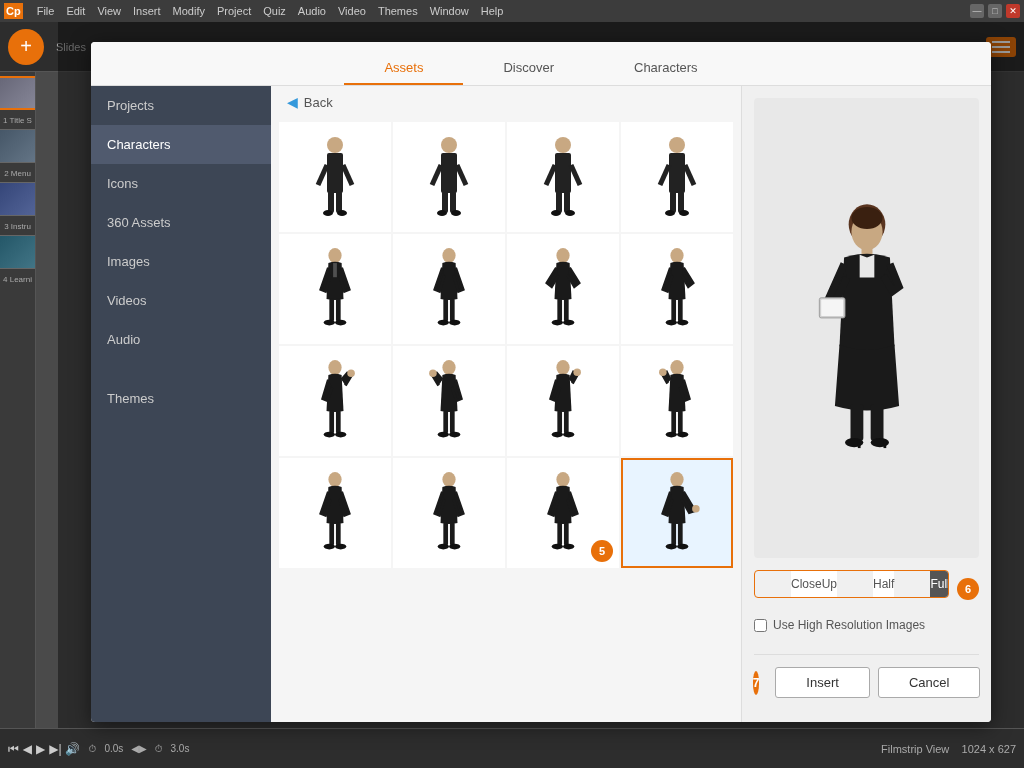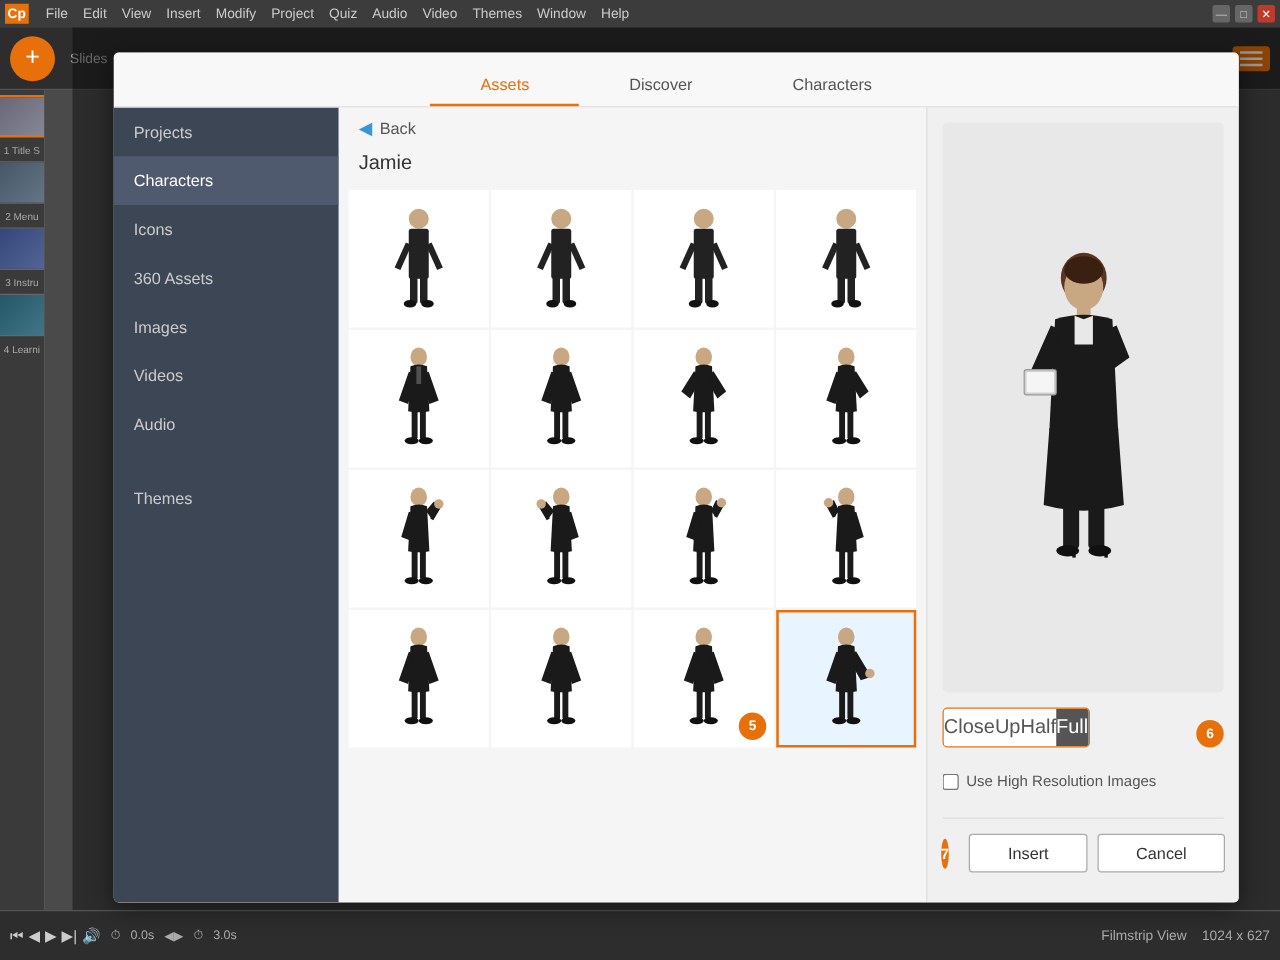--- a/index.html
+++ b/index.html
@@ -273,24 +273,25 @@
       display: flex;
       border: 1px solid #e8700a;
       border-radius: 4px;
       overflow: hidden;
       margin-bottom: 10px;
     }
     .view-btn {
       flex: 1;
       padding: 6px 0;
       text-align: center;
-      font-size: 16px;
+      font-size: 12px;
       cursor: pointer;
       color: #555;
       background: white;
+      margin-left: 36px;
     }
     .view-btn.active {
       background: #555;
       color: white;
     }
     .step-badge-6 {
       margin-left: auto;
       width: 22px;
       height: 22px;
       background: #e8700a;
@@ -481,21 +482,20 @@
           <div class="sidebar-item">Themes</div>
         </div>
 
         <div class="asset-content">
 
           <div class="back-bar">
             <span class="back-arrow">◀</span>
             <span class="back-link">Back</span>
           </div>
 
-          <div class="content-title">Jamie</div>
 
           <div class="image-grid">
 
             <div class="image-cell">
               <svg class="char-svg" viewBox="0 0 50 85">
                 <ellipse cx="25" cy="10" rx="8" ry="8" fill="#c8a882"></ellipse>
                 <rect x="17" y="18" width="16" height="40" rx="2" fill="#222"></rect>
                 <line x1="17" y1="30" x2="8" y2="50" stroke="#222" stroke-width="5"></line>
                 <line x1="33" y1="30" x2="42" y2="50" stroke="#222" stroke-width="5"></line>
                 <rect x="18" y="56" width="6" height="22" rx="2" fill="#222"></rect>

